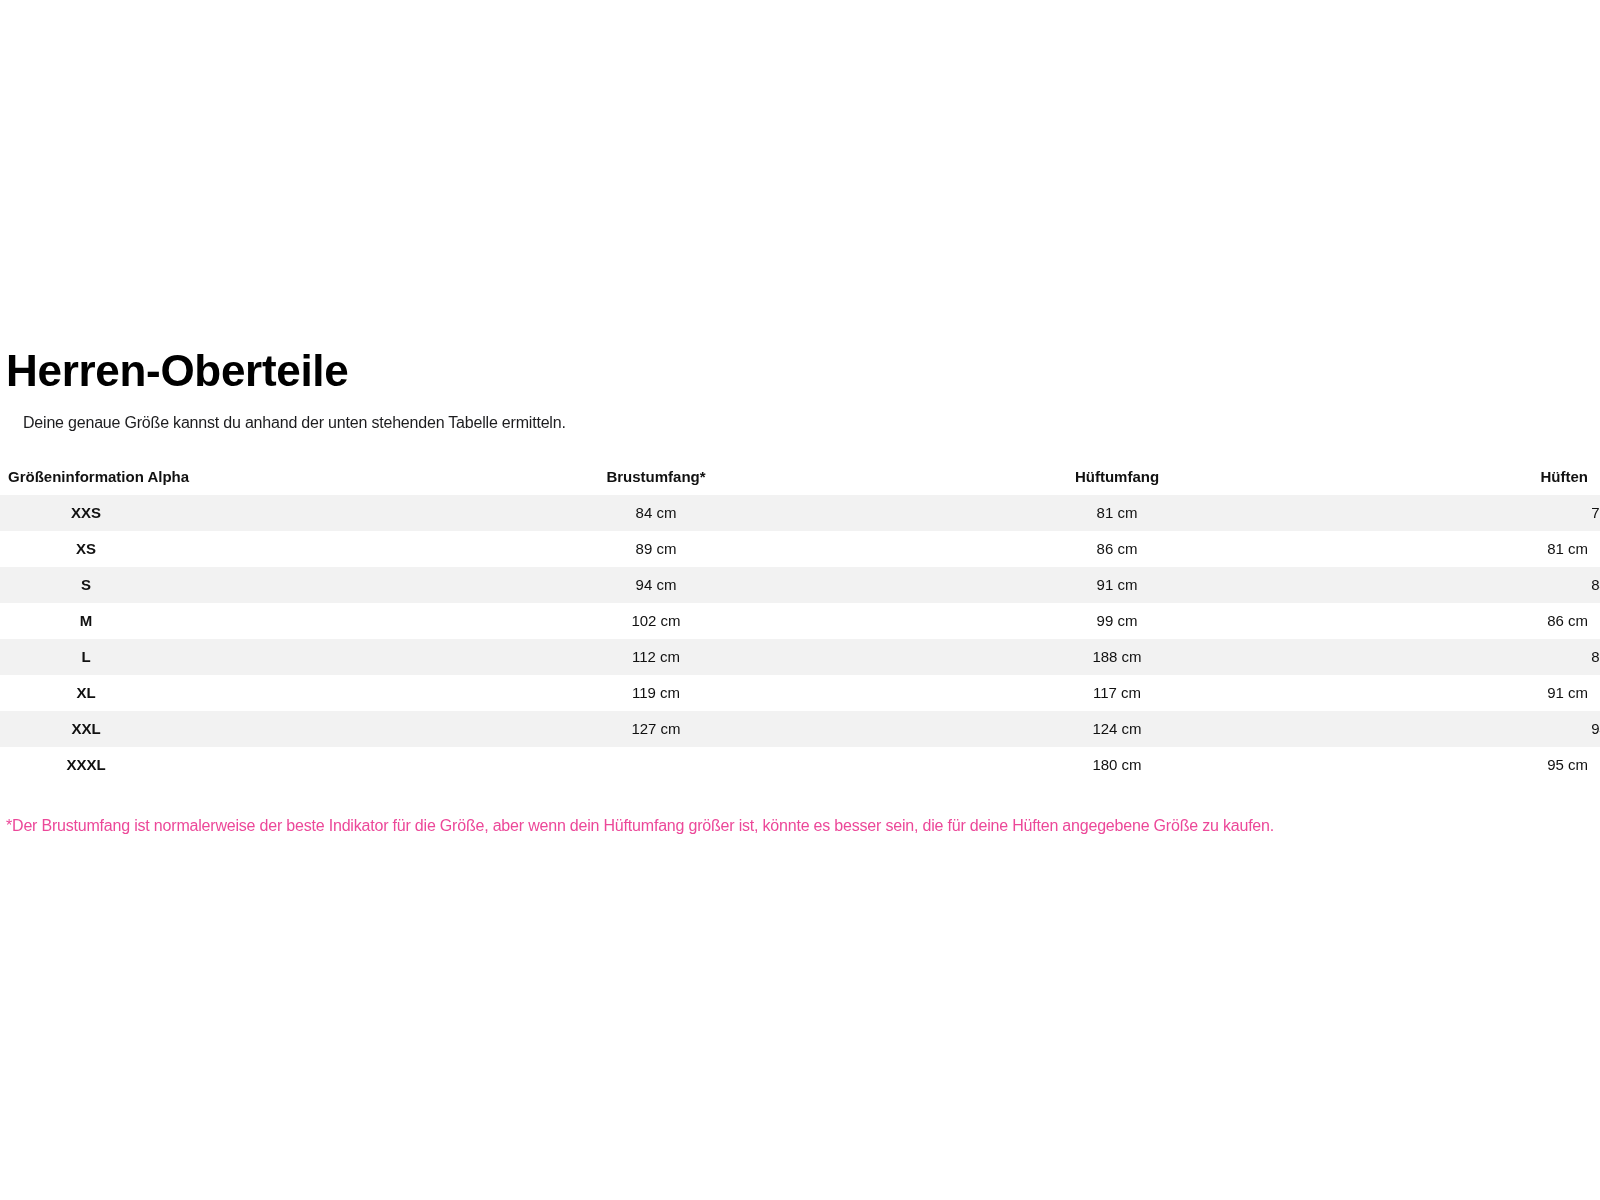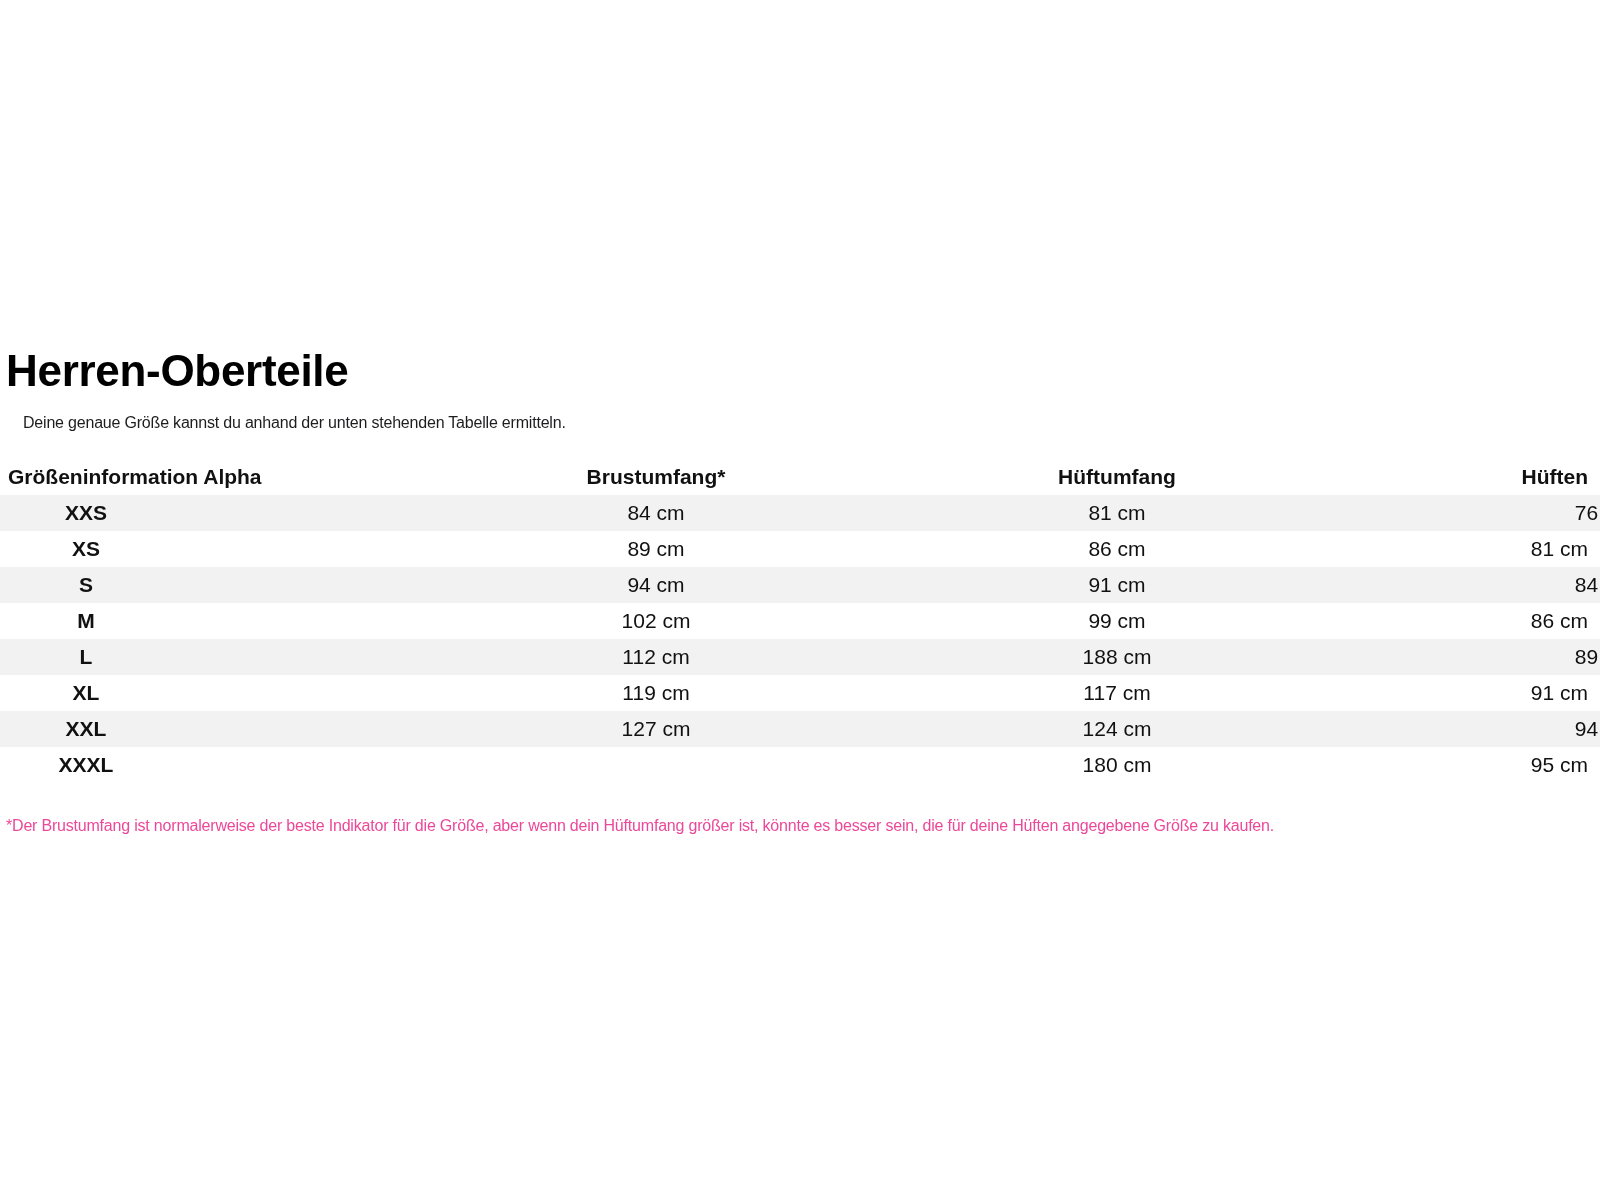--- a/index.html
+++ b/index.html
@@ -45,21 +45,21 @@
     position: absolute;
     left: 0;
     right: 0;
     top: 459px;
   }
 
   .t-row {
     position: relative;
     height: 36px;
     line-height: 36px;
-    font-size: 21px;
+    font-size: 15px;
     width: 100%;
   }
   .t-row.stripe {
     background: #f2f2f2;
     padding-left: 44px;
   }
 
   .cell {
     position: absolute;
     top: 0;

